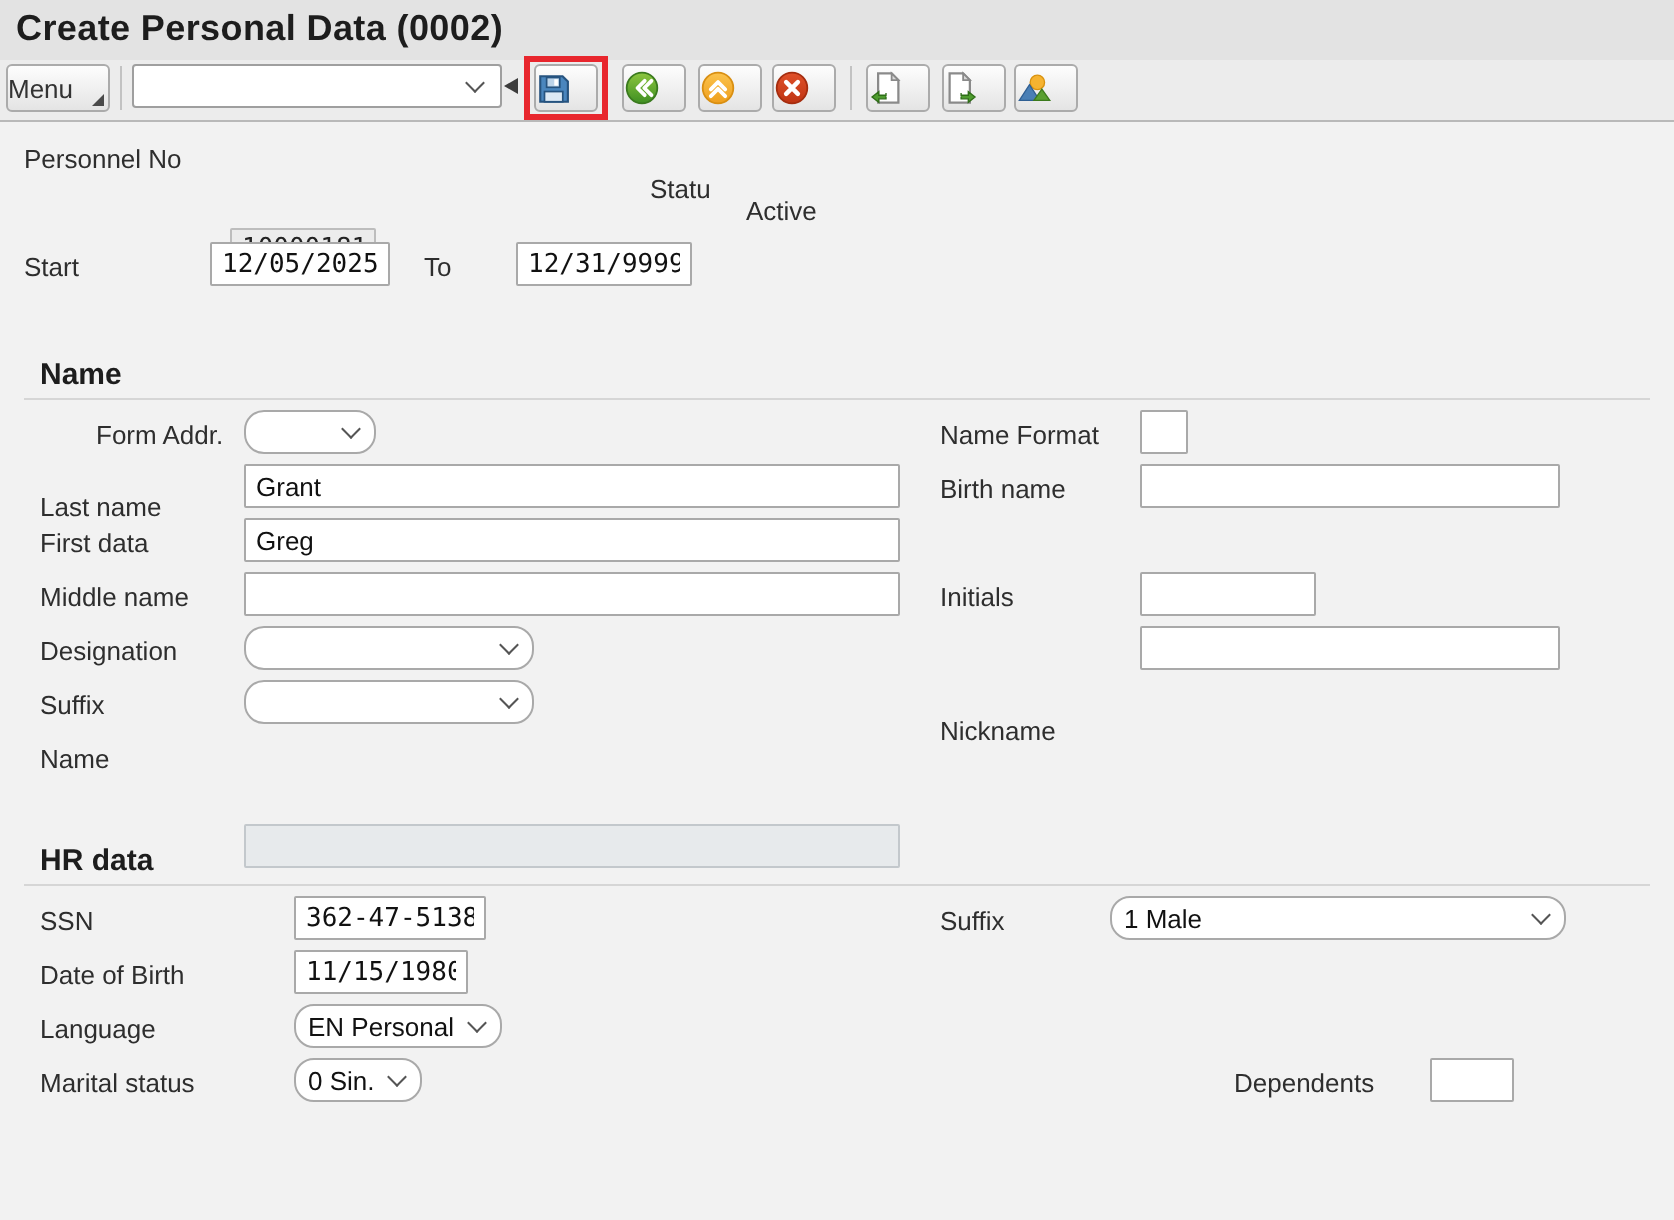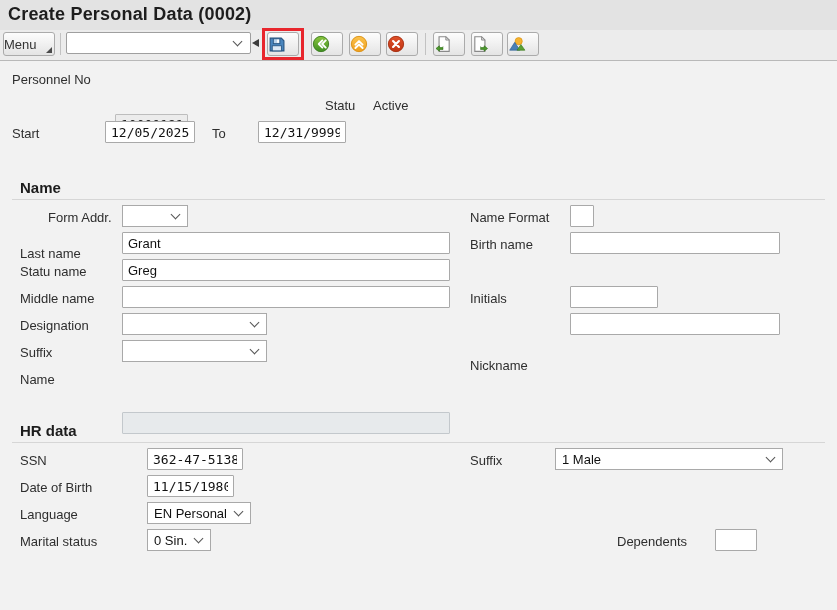--- a/index.html
+++ b/index.html
@@ -61,21 +61,21 @@
     position:absolute; height:22px;
     background:#fff; border:1px solid #a9a9a9; border-radius:1px;
     font-size:13px; padding:0 5px; color:#111;
     font-family:"Liberation Sans", sans-serif;
   }
   .inp.mono { font-family:"DejaVu Sans Mono", monospace; font-size:13px; letter-spacing:0; }
   .inp.ro { background:#ececec; border-color:#bdbdbd; color:#222;margin-top:45px; }
   .inp.ro-name { background:#e7eaec; border-color:#c3c8cc; }
   .dd {
     position:absolute; height:22px;
-    background:#fff; border:1px solid #a9a9a9; border-radius:0;
+    background:#fff; border:1px solid #a9a9a9; border-radius:10px;
     display:flex; align-items:center; font-size:13px; color:#111;
     padding:0 22px 0 6px;
   }
   .dd .chev { position:absolute; right:8px; top:9px; }
   .section-head { position:absolute; font-size:15px; font-weight:bold; color:#1d1d1d; }
   .hrline { position:absolute; height:1px; background:#d6d6d6; }
   .icon-svg { display:block; }
 </style>
 </head>
 <body>
@@ -175,21 +175,21 @@
         <circle cx="9.5" cy="5.5" r="3.2" fill="#f6b330" stroke="#d9920f" stroke-width="0.6"></circle>
         <path d="M1.5 13.5 L6 6.5 L10.5 13.5 Z" fill="#4a7fb5" stroke="#2f5f93" stroke-width="0.6"></path>
         <path d="M8 13.5 L11.5 8.5 L15 13.5 Z" fill="#5aa032" stroke="#3b7a1c" stroke-width="0.6"></path>
       </svg>
     </div>
   </div>
 
   <span class="content-label" style="left:12px; top:72px;">Personnel No</span>
   <input class="inp mono ro" style="left: 115px; top: 69px; width: 73px; height: 20px; text-align: right;" readonly="" value="10000181">
 
-  <span class="content-label" style="left:325px; top:98px;">Statu</span>
+  <span class="content-label" style="left:325px; top:87px;">Statu</span>
   <span class="content-label" style="left:373px; top:98px;">Active</span>
 
   <span class="content-label" style="left:12px; top:126px;">Start</span>
   <input class="inp mono" style="left: 105px; top: 121px; width: 90px;" value="12/05/2025">
   <span class="content-label" style="left:212px; top:126px;">To</span>
   <input class="inp mono" style="left: 258px; top: 121px; width: 88px;" value="12/31/9999">
 
   <span class="section-head" style="left:20px; top:179px;">Name</span>
   <div class="hrline" style="left:12px; top:199px; width:813px;"></div>
 
@@ -201,21 +201,21 @@
 
   <span class="content-label" style="left:470px; top:210px;">Name Format</span>
   <input class="inp" style="left: 570px; top: 205px; width: 24px;" value="">
 
   <span class="content-label" style="left:20px; top:246px;">Last name</span>
   <input class="inp" style="left: 122px; top: 232px; width: 328px;" value="Grant">
 
   <span class="content-label" style="left:470px; top:237px;">Birth name</span>
   <input class="inp" style="left: 570px; top: 232px; width: 210px;" value="">
 
-  <span class="content-label" style="left:20px; top:264px;">Statu name</span>
+  <span class="content-label" style="left:20px; top:264px;">First data</span>
   <input class="inp" style="left: 122px; top: 259px; width: 328px;" value="Greg">
 
   <span class="content-label" style="left:20px; top:291px;">Middle name</span>
   <input class="inp" style="left: 122px; top: 286px; width: 328px;" value="">
 
   <span class="content-label" style="left:470px; top:291px;">Initials</span>
   <input class="inp" style="left: 570px; top: 286px; width: 88px;" value="">
 
   <span class="content-label" style="left:20px; top:318px;">Designation</span>
   <div class="dd" style="left:122px; top:313px; width:145px;">

